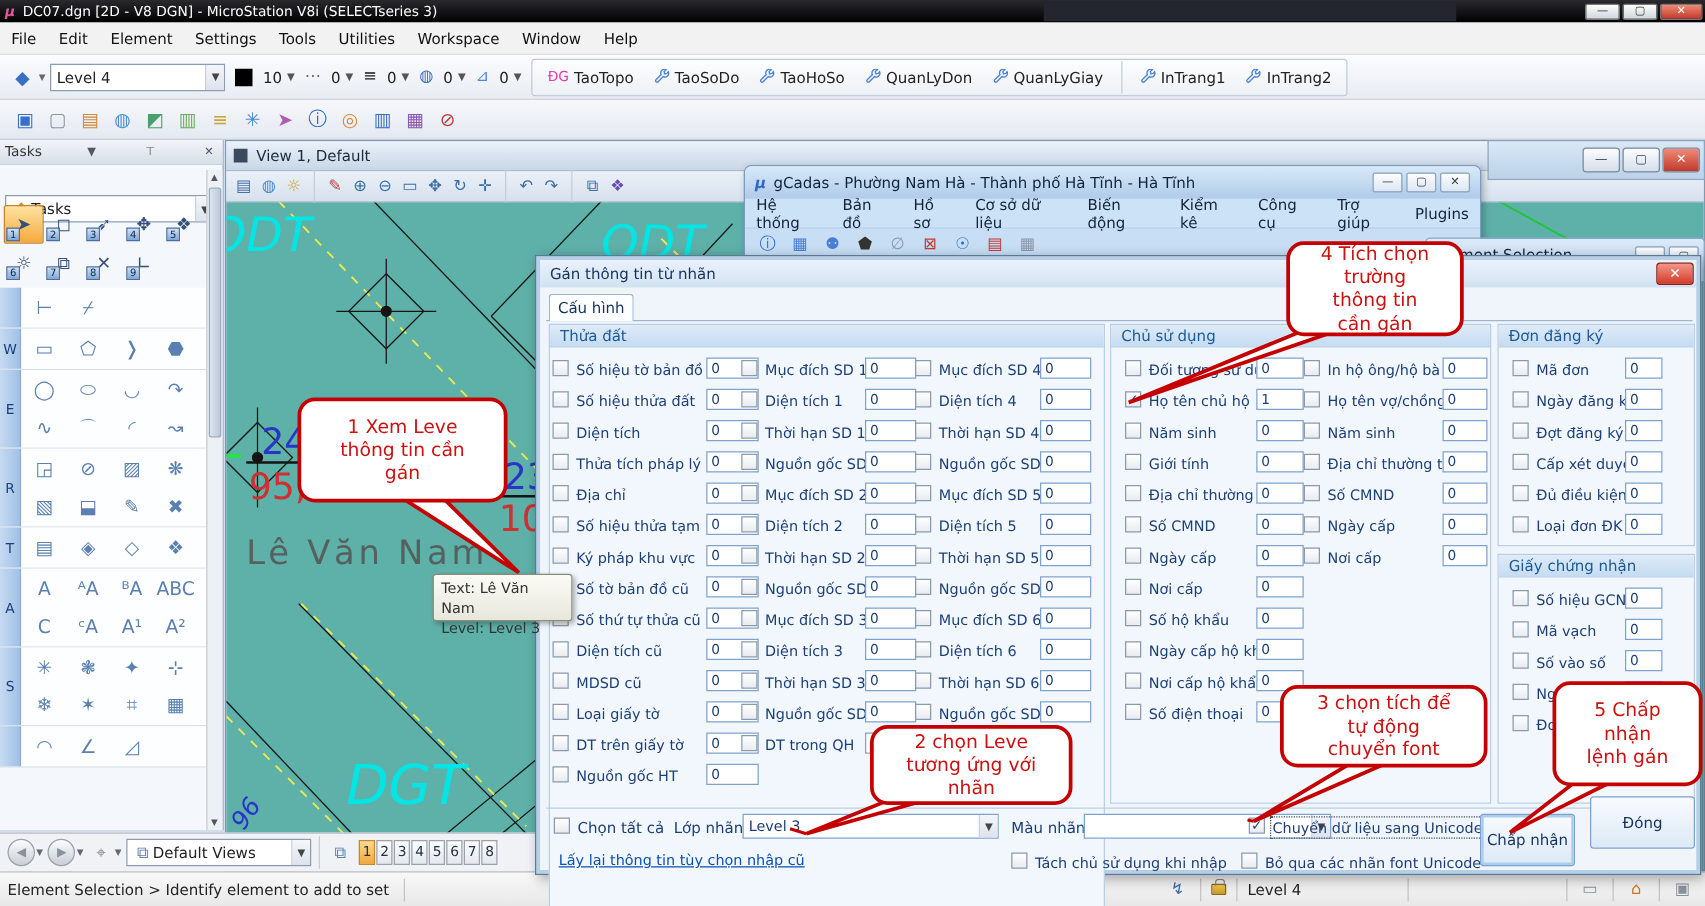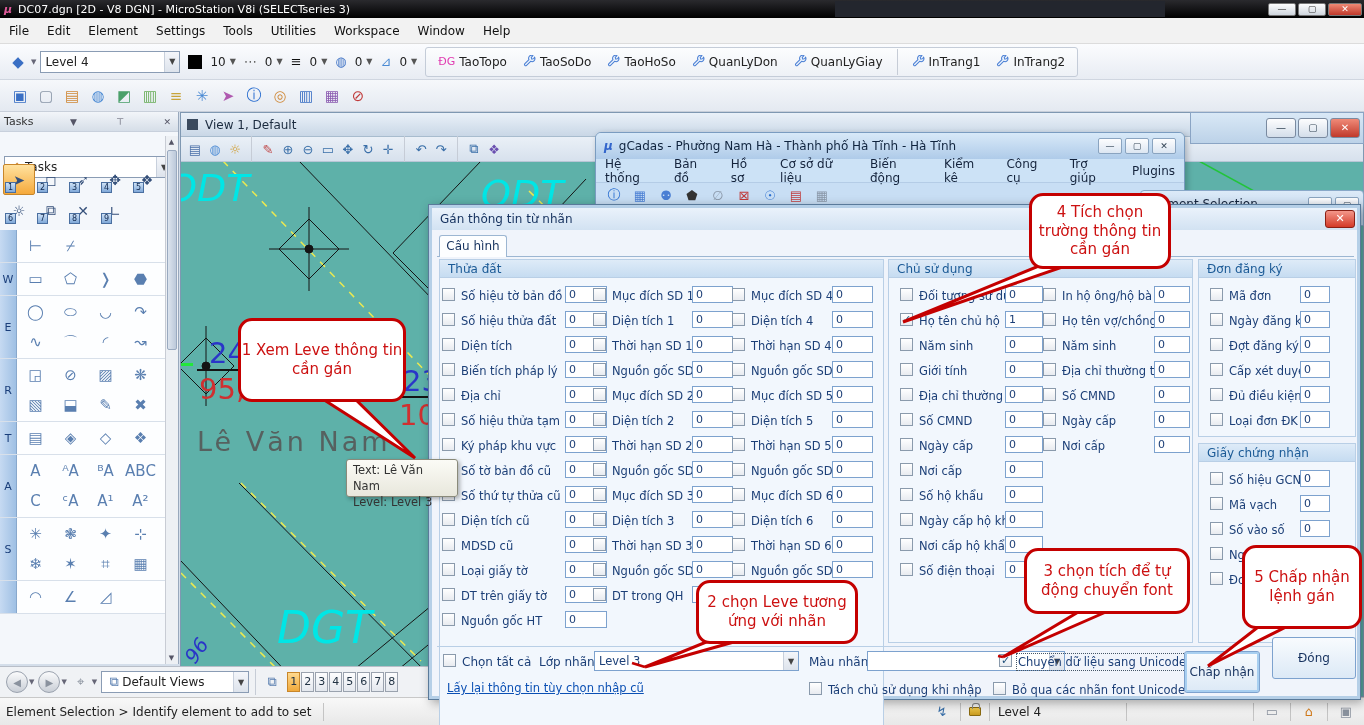--- a/index.html
+++ b/index.html
@@ -91,21 +91,21 @@
   .blbl{position:absolute;font-size:12px;color:#1C3F77;white-space:nowrap}
   .bcb{position:absolute;width:13px;height:13px;border:1px solid #8A9AAC;background:linear-gradient(#FFF,#E8EBF0);font-size:11px;line-height:12px;text-align:center;color:#1F4E79}
   .dcombo{position:absolute;height:20px;background:#fff;border:1px solid #7DA2CE;font-size:11.5px;color:#1C3F77;display:flex;align-items:center;padding-left:4px}
   .dbtn{position:absolute;height:42px;background:linear-gradient(#F8FBFE,#DCE9F6);border:1px solid #7DA2CE;border-radius:3px;font-size:12px;color:#15315E;display:flex;align-items:center;justify-content:center}
   .dbtn.def{box-shadow:0 0 0 2px #A8CFF0 inset}
   #dlink{position:absolute;left:18px;top:476px;font-size:11.5px;color:#0B50B4;text-decoration:underline}
   .dotted{outline:1px dotted #456;outline-offset:1px}
   
   #tooltip{left:346px;top:459px;width:112px;height:38px;background:linear-gradient(#FBFBF6,#E8E7DC);border:1px solid #8A8A7A;border-radius:3px;box-shadow:2px 2px 4px rgba(0,0,0,.3);font-size:11.5px;color:#333;padding:2px 6px;line-height:16px;z-index:5}
   
-  .callout{position:absolute;background:#fff;border:3px solid #C40000;border-radius:14px;color:#CC1111;font-size:15px;text-align:center;display:flex;align-items:center;justify-content:center;padding:4px 0;line-height:1.25;z-index:7}
+  .callout{position:absolute;background:#fff;border:3px solid #C40000;border-radius:14px;color:#CC1111;font-size:15px;text-align:center;display:flex;align-items:center;justify-content:center;padding:4px 24px;line-height:1.25;z-index:7}
   #leaders{left:0;top:0;z-index:6;pointer-events:none}
   
   #navbar{left:0;top:666px;width:428px;height:31px;background:#F0F2F5;border-top:1px solid #B8BEC8;display:flex;align-items:center;padding-left:6px;z-index:2}
   .navcirc{width:22px;height:22px;border-radius:50%;background:linear-gradient(#FBFBFC,#C9CED6);border:1px solid #9AA2AE;color:#8A929E;font-size:10px;display:flex;align-items:center;justify-content:center}
   .navdn{font-size:7px;color:#667;margin:0 4px 0 1px}
   .vnum{width:13px;height:20px;border:1px solid #9AA2AE;background:linear-gradient(#FDFDFE,#E4E8EE);font-size:11px;text-align:center;line-height:18px;color:#234;margin-left:1px}
   .vnum:first-child{background:linear-gradient(#FFD98E,#F0A93B);border-color:#C8862A}
   #statusbar{left:0;top:697px;width:1364px;height:28px;background:linear-gradient(#F8F8F8,#E8E8E8);border-top:1px solid #C8C8C8;display:flex;align-items:center;font-size:12px;color:#222;padding-left:6px;z-index:3}
   .ssep{width:1px;height:18px;background:#C4C4C4;margin:0 8px}
   .lockic{width:12px;height:9px;background:linear-gradient(#F0C84A,#C89A20);border:1px solid #8A6A10;border-radius:1px;position:relative}
@@ -518,21 +518,21 @@
           <span class="clab">Số hiệu thửa đất</span>
           <input class="cval" value="0" style="">
         </div>
         <div class="cbrow">
           <span class="wcb"></span>
           <span class="clab">Diện tích</span>
           <input class="cval" value="0" style="">
         </div>
         <div class="cbrow">
           <span class="wcb"></span>
-          <span class="clab">Biến tích pháp lý</span>
+          <span class="clab">Thửa tích pháp lý</span>
           <input class="cval" value="0" style="">
         </div>
         <div class="cbrow">
           <span class="wcb"></span>
           <span class="clab">Địa chỉ</span>
           <input class="cval" value="0" style="">
         </div>
         <div class="cbrow">
           <span class="wcb"></span>
           <span class="clab">Số hiệu thửa tạm</span>

